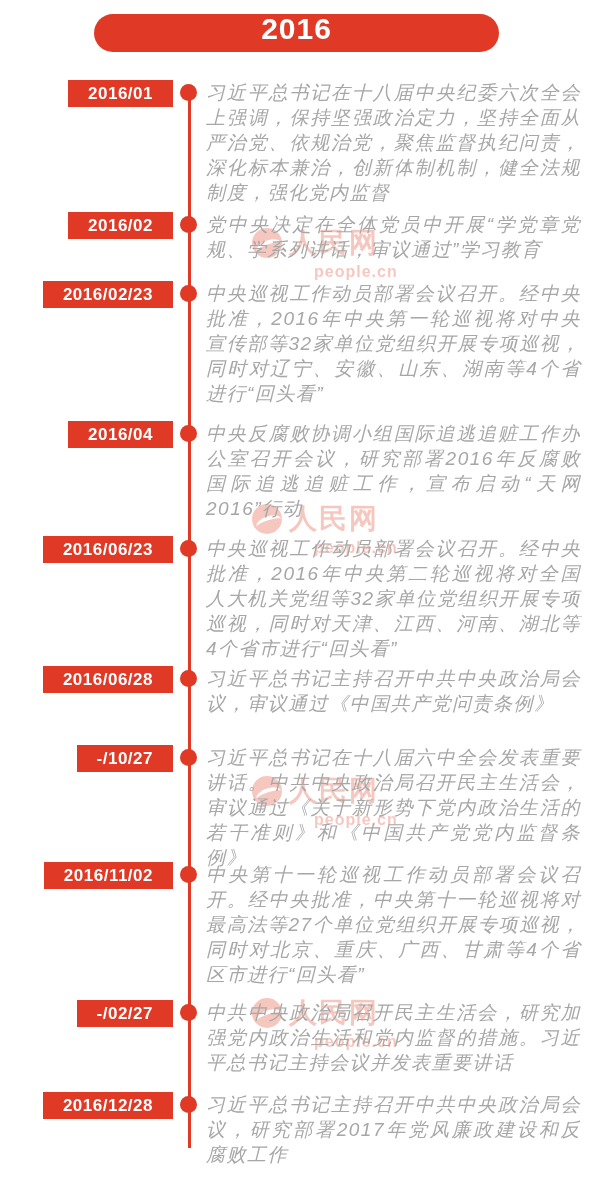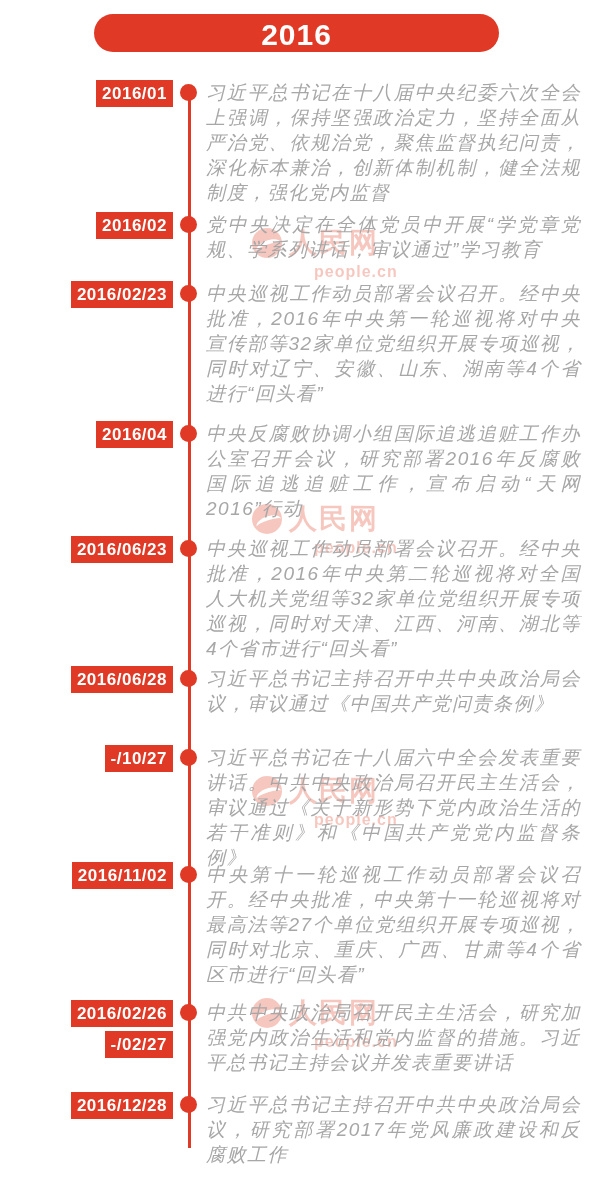--- a/index.html
+++ b/index.html
@@ -11,21 +11,21 @@
     width:600px;height:1177px;
     font-family:"Liberation Sans",sans-serif;
     overflow:hidden;position:relative;
   }
   .poster{position:absolute;inset:0;background:#fff;}
 
   
   .banner{
     position:absolute;left:94px;top:14px;width:405px;height:38px;
     background:var(--red);border-radius:19px;
-    display:flex;align-items:flex-end;justify-content:center;
+    display:flex;align-items:flex-start;justify-content:center;
   }
   .banner span{
     color:#fff;font-size:30px;font-weight:700;letter-spacing:1px;line-height:1;
     padding-bottom:2px;
   }
 
   
   .tline{
     position:absolute;left:188px;top:92px;width:3px;height:1056px;
     background:var(--red);
@@ -50,21 +50,21 @@
 
   
   .entry{position:absolute;left:0;width:600px;height:0;}
   .label-col{
     position:absolute;top:0;left:0;width:173px;
     display:flex;flex-direction:column;align-items:flex-end;gap:4px;
   }
   .date-box{
     background:var(--red);color:#fff;
     font-size:17px;font-weight:700;letter-spacing:0.5px;
-    line-height:21px;padding:3px 6px;white-space:nowrap;
+    line-height:21px;padding:3px 20px;white-space:nowrap;
   }
   .dot{
     position:absolute;left:180px;top:4px;width:17px;height:17px;
     border-radius:50%;background:var(--red);
   }
   .entry-text{
     position:absolute;left:206px;top:0;width:375px;
     font-size:19px;line-height:25px;letter-spacing:1.5px;
     color:var(--gray);text-align:justify;font-style:italic;
   }
@@ -164,21 +164,20 @@
       </div>
       <div class="entry" style="top: 862px;">
         <div class="label-col">
           <div class="date-box">2016/11/02</div>
         </div>
         <span class="dot"></span>
         <div class="entry-text">中央第十一轮巡视工作动员部署会议召开。经中央批准，中央第十一轮巡视将对最高法等27个单位党组织开展专项巡视，同时对北京、重庆、广西、甘肃等4个省区市进行“回头看”</div>
       </div>
       <div class="entry" style="top: 1000px;">
         <div class="label-col">
-          <div class="date-box">2016/02/26</div>
           <div class="date-box">-/02/27</div>
         </div>
         <span class="dot"></span>
         <div class="entry-text">中共中央政治局召开民主生活会，研究加强党内政治生活和党内监督的措施。习近平总书记主持会议并发表重要讲话</div>
       </div>
       <div class="entry" style="top: 1092px;">
         <div class="label-col">
           <div class="date-box">2016/12/28</div>
         </div>
         <span class="dot"></span>

